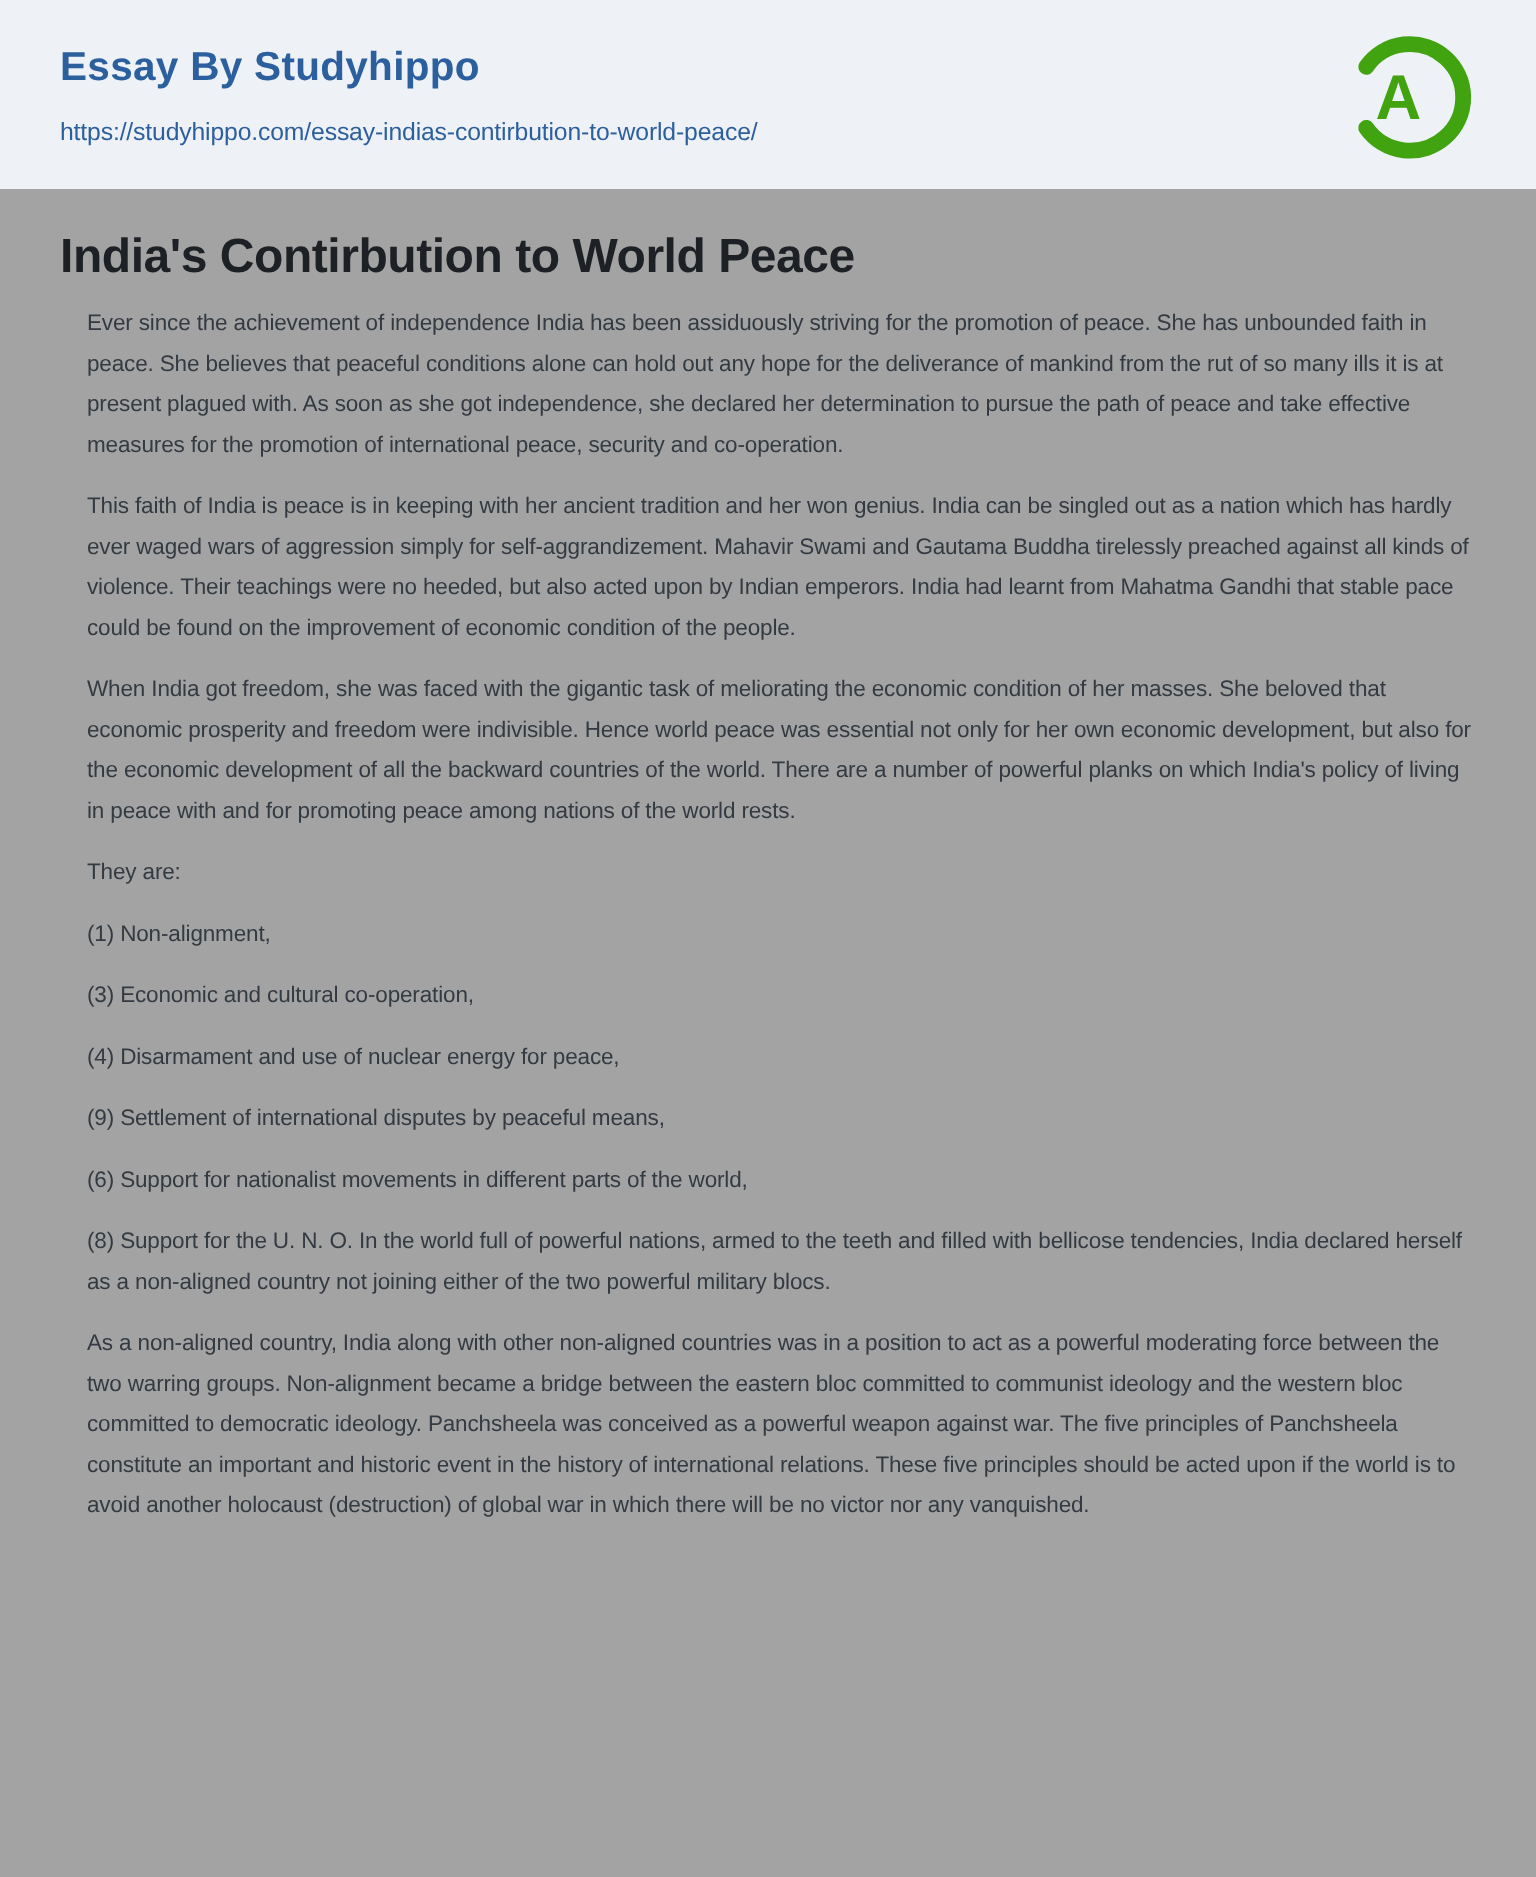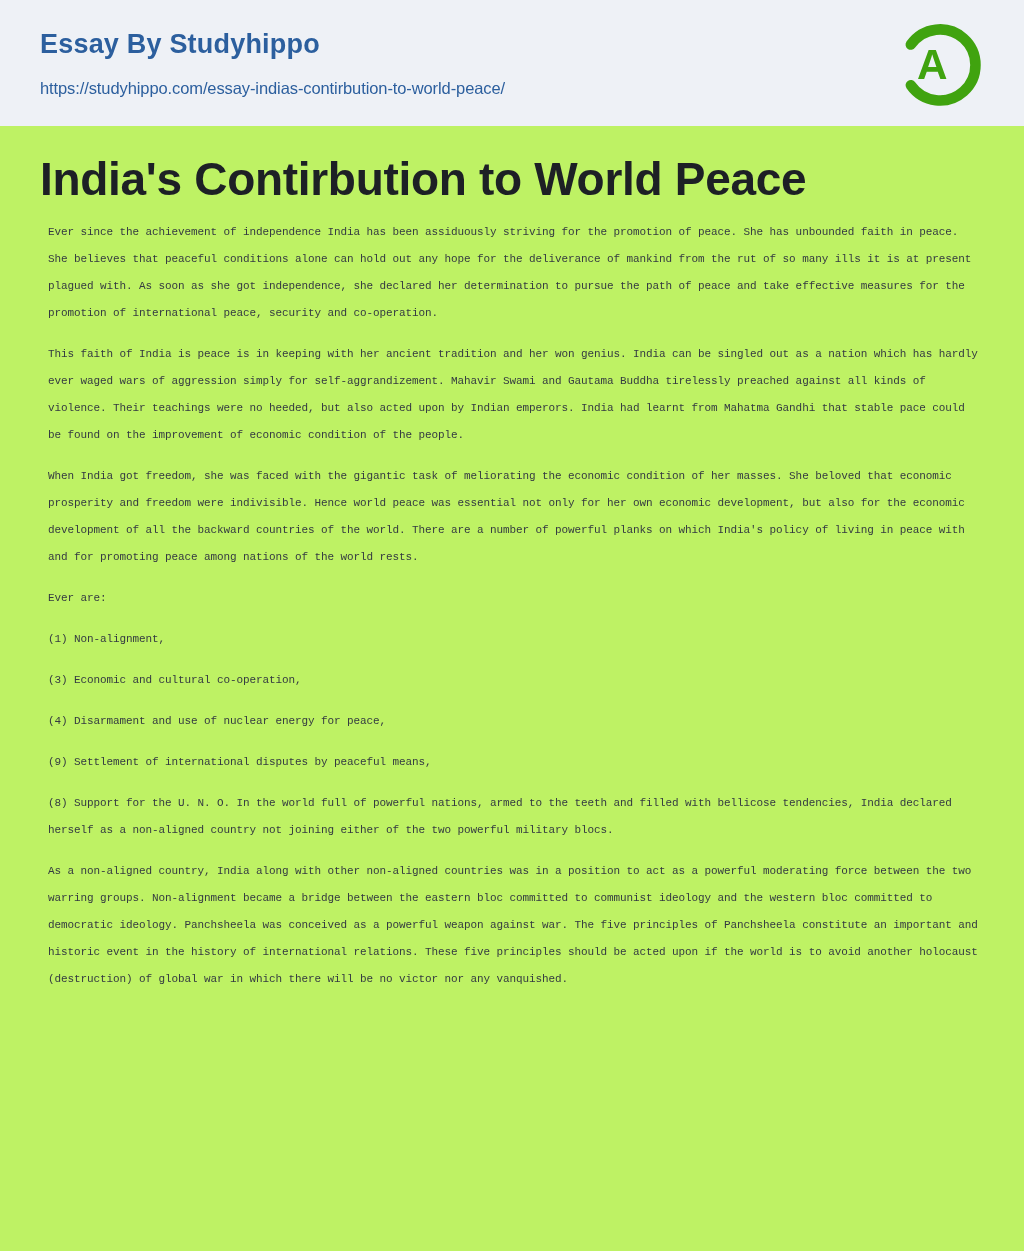--- a/index.html
+++ b/index.html
@@ -5,21 +5,21 @@
   html, body {
     margin: 0;
     padding: 0;
     background: #ffffff;
     font-family: "Liberation Sans", sans-serif;
   }
   .page {
     width: 1024px;
     height: 1251px;
     overflow: hidden;
-    background: #bef264;
+    background: #a3a3a3;
   }
   .header {
     background: #eef1f6;
     height: 126px;
     display: flex;
     align-items: center;
     justify-content: space-between;
     padding: 0 38px 0 40px;
     box-sizing: border-box;
   }
@@ -41,34 +41,33 @@
   }
   .logo {
     width: 96px;
     height: 100px;
     flex: 0 0 auto;
   }
   main {
     padding: 26px 40px 0 40px;
   }
   .article-title {
-    font-size: 46px;
+    font-size: 32px;
     font-weight: 700;
     color: #1d2025;
     margin: 0 0 13px 0;
     letter-spacing: -0.3px;
   }
   .para {
-    font-size: 11px;
+    font-size: 15px;
     line-height: 27px;
     color: #343a41;
-    margin: 0 0 14px 8px;
+    margin: 0 0 14px 18px;
     max-width: 950px;
     letter-spacing: -0.1px;
-    font-family: Liberation Mono, monospace;
   }
 </style>
 </head>
 <body>
 
 <div class="page">
 
   <header class="header">
     <div class="header-text">
       <div class="site-title">Essay By Studyhippo</div>
@@ -81,22 +80,23 @@
       </svg>
     </div>
   </header>
 
   <main>
     <h1 class="article-title">India's Contirbution to World Peace</h1>
 
     <p class="para">Ever since the achievement of independence India has been assiduously striving for the promotion of peace. She has unbounded faith in peace. She believes that peaceful conditions alone can hold out any hope for the deliverance of mankind from the rut of so many ills it is at present plagued with. As soon as she got independence, she declared her determination to pursue the path of peace and take effective measures for the promotion of international peace, security and co-operation.</p>
     <p class="para">This faith of India is peace is in keeping with her ancient tradition and her won genius. India can be singled out as a nation which has hardly ever waged wars of aggression simply for self-aggrandizement. Mahavir Swami and Gautama Buddha tirelessly preached against all kinds of violence. Their teachings were no heeded, but also acted upon by Indian emperors. India had learnt from Mahatma Gandhi that stable pace could be found on the improvement of economic condition of the people.</p>
     <p class="para">When India got freedom, she was faced with the gigantic task of meliorating the economic condition of her masses. She beloved that economic prosperity and freedom were indivisible. Hence world peace was essential not only for her own economic development, but also for the economic development of all the backward countries of the world. There are a number of powerful planks on which India's policy of living in peace with and for promoting peace among nations of the world rests.</p>
-    <p class="para">Ever are:</p>
+    <p class="para">They are:</p>
     <p class="para">(1) Non-alignment,</p>
     <p class="para">(3) Economic and cultural co-operation,</p>
     <p class="para">(4) Disarmament and use of nuclear energy for peace,</p>
     <p class="para">(9) Settlement of international disputes by peaceful means,</p>
+    <p class="para">(6) Support for nationalist movements in different parts of the world,</p>
     <p class="para">(8) Support for the U. N. O. In the world full of powerful nations, armed to the teeth and filled with bellicose tendencies, India declared herself as a non-aligned country not joining either of the two powerful military blocs.</p>
     <p class="para">As a non-aligned country, India along with other non-aligned countries was in a position to act as a powerful moderating force between the two warring groups. Non-alignment became a bridge between the eastern bloc committed to communist ideology and the western bloc committed to democratic ideology. Panchsheela was conceived as a powerful weapon against war. The five principles of Panchsheela constitute an important and historic event in the history of international relations. These five principles should be acted upon if the world is to avoid another holocaust (destruction) of global war in which there will be no victor nor any vanquished.</p>
   </main>
 
 </div>
 
 </body></html>

